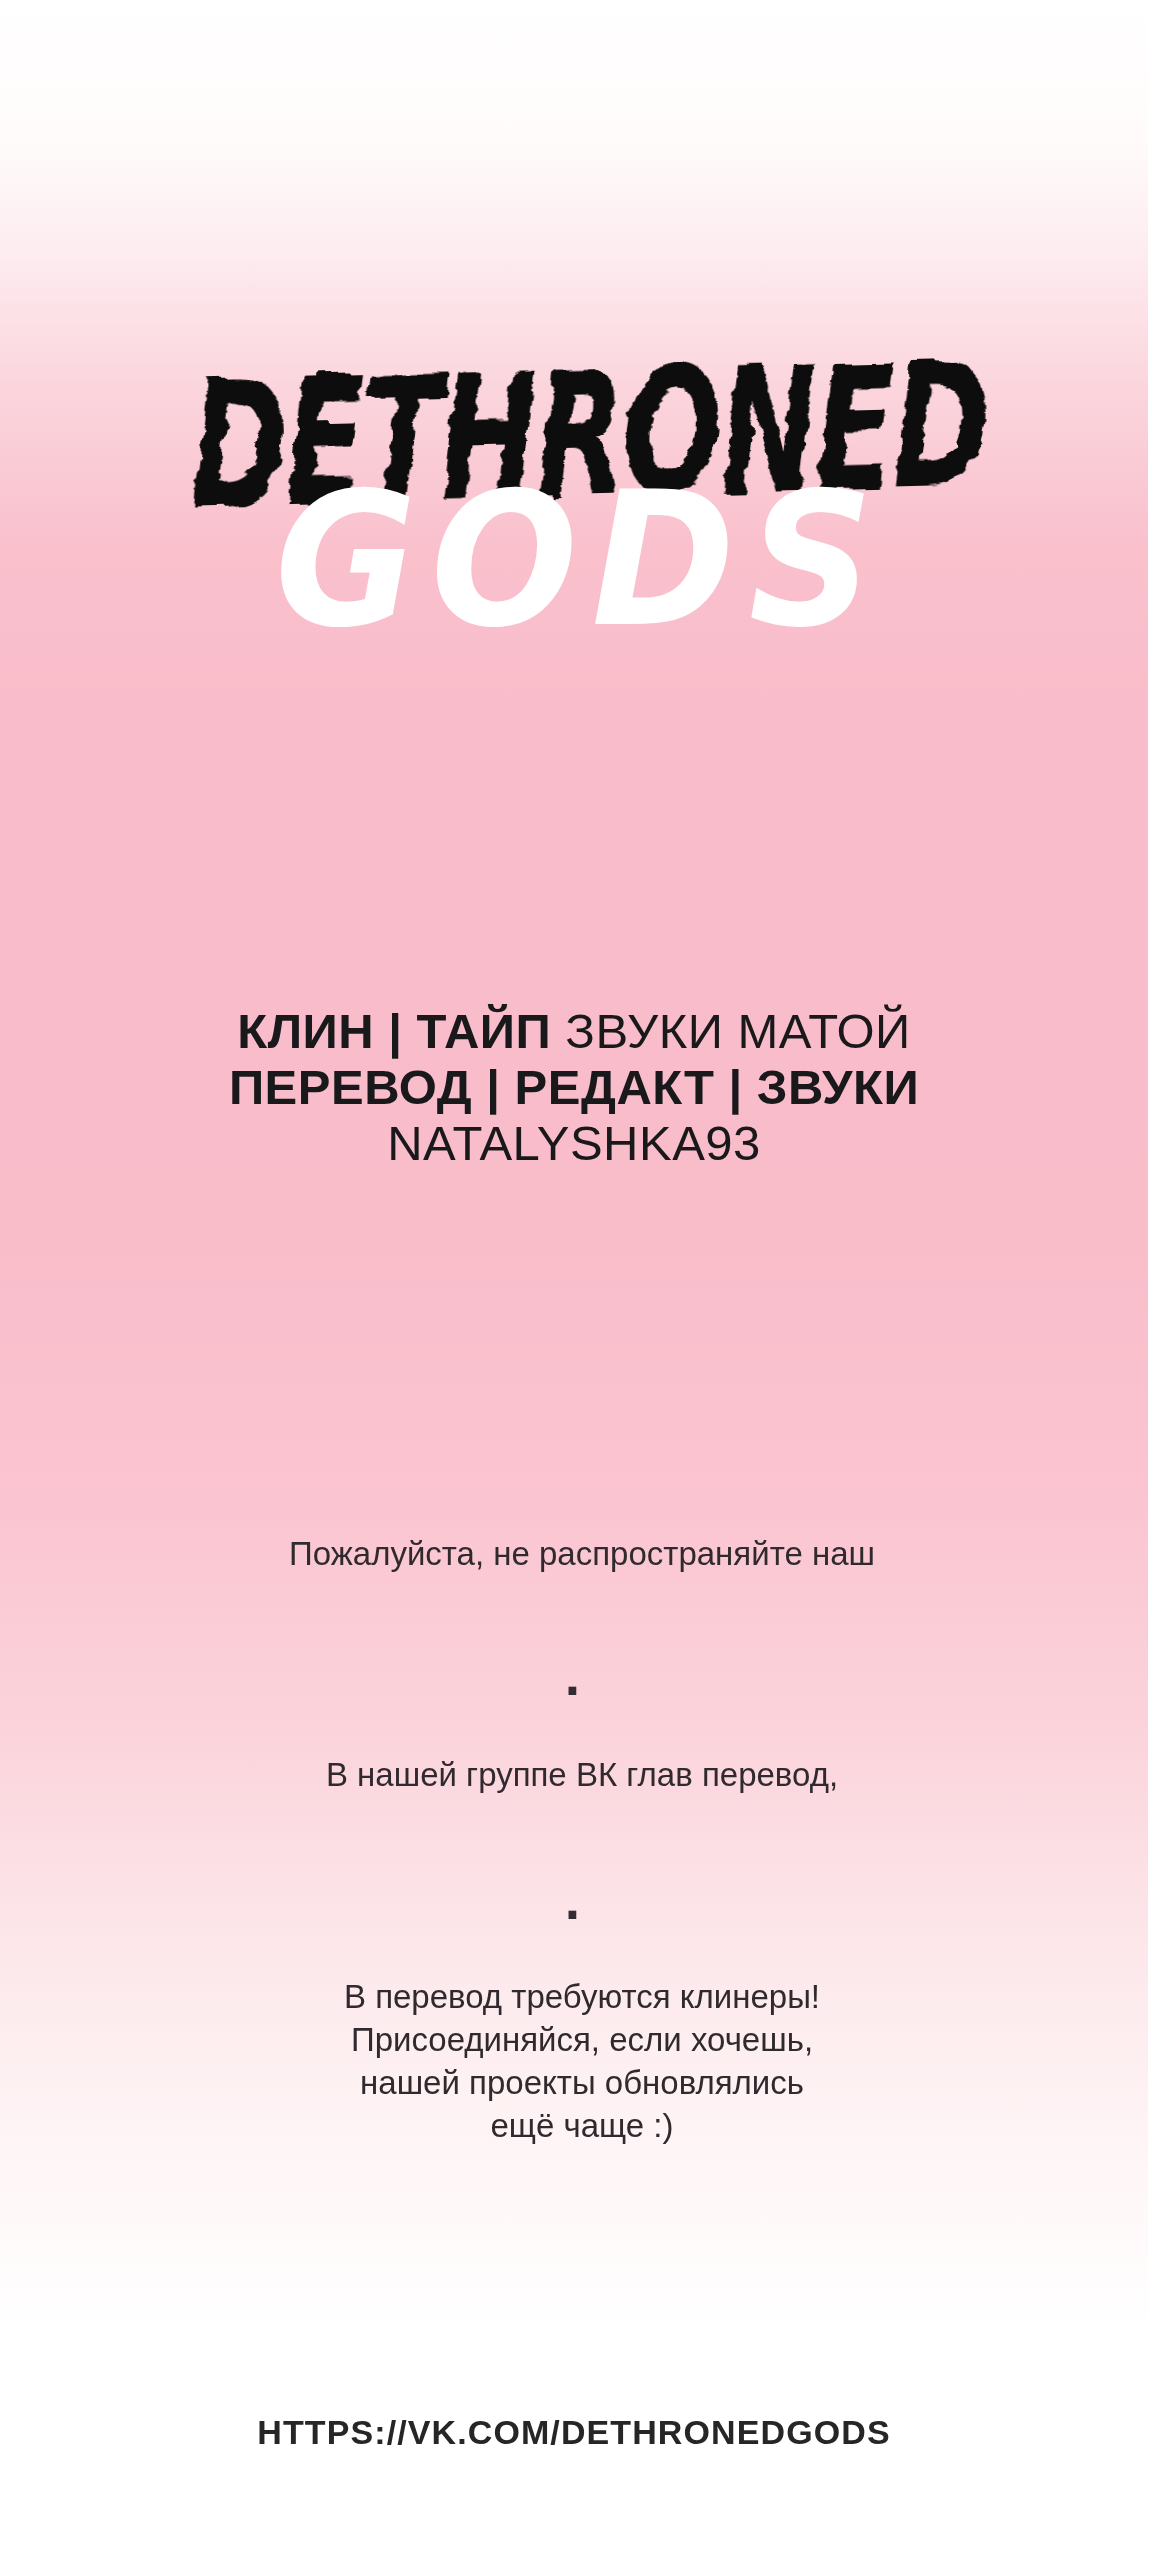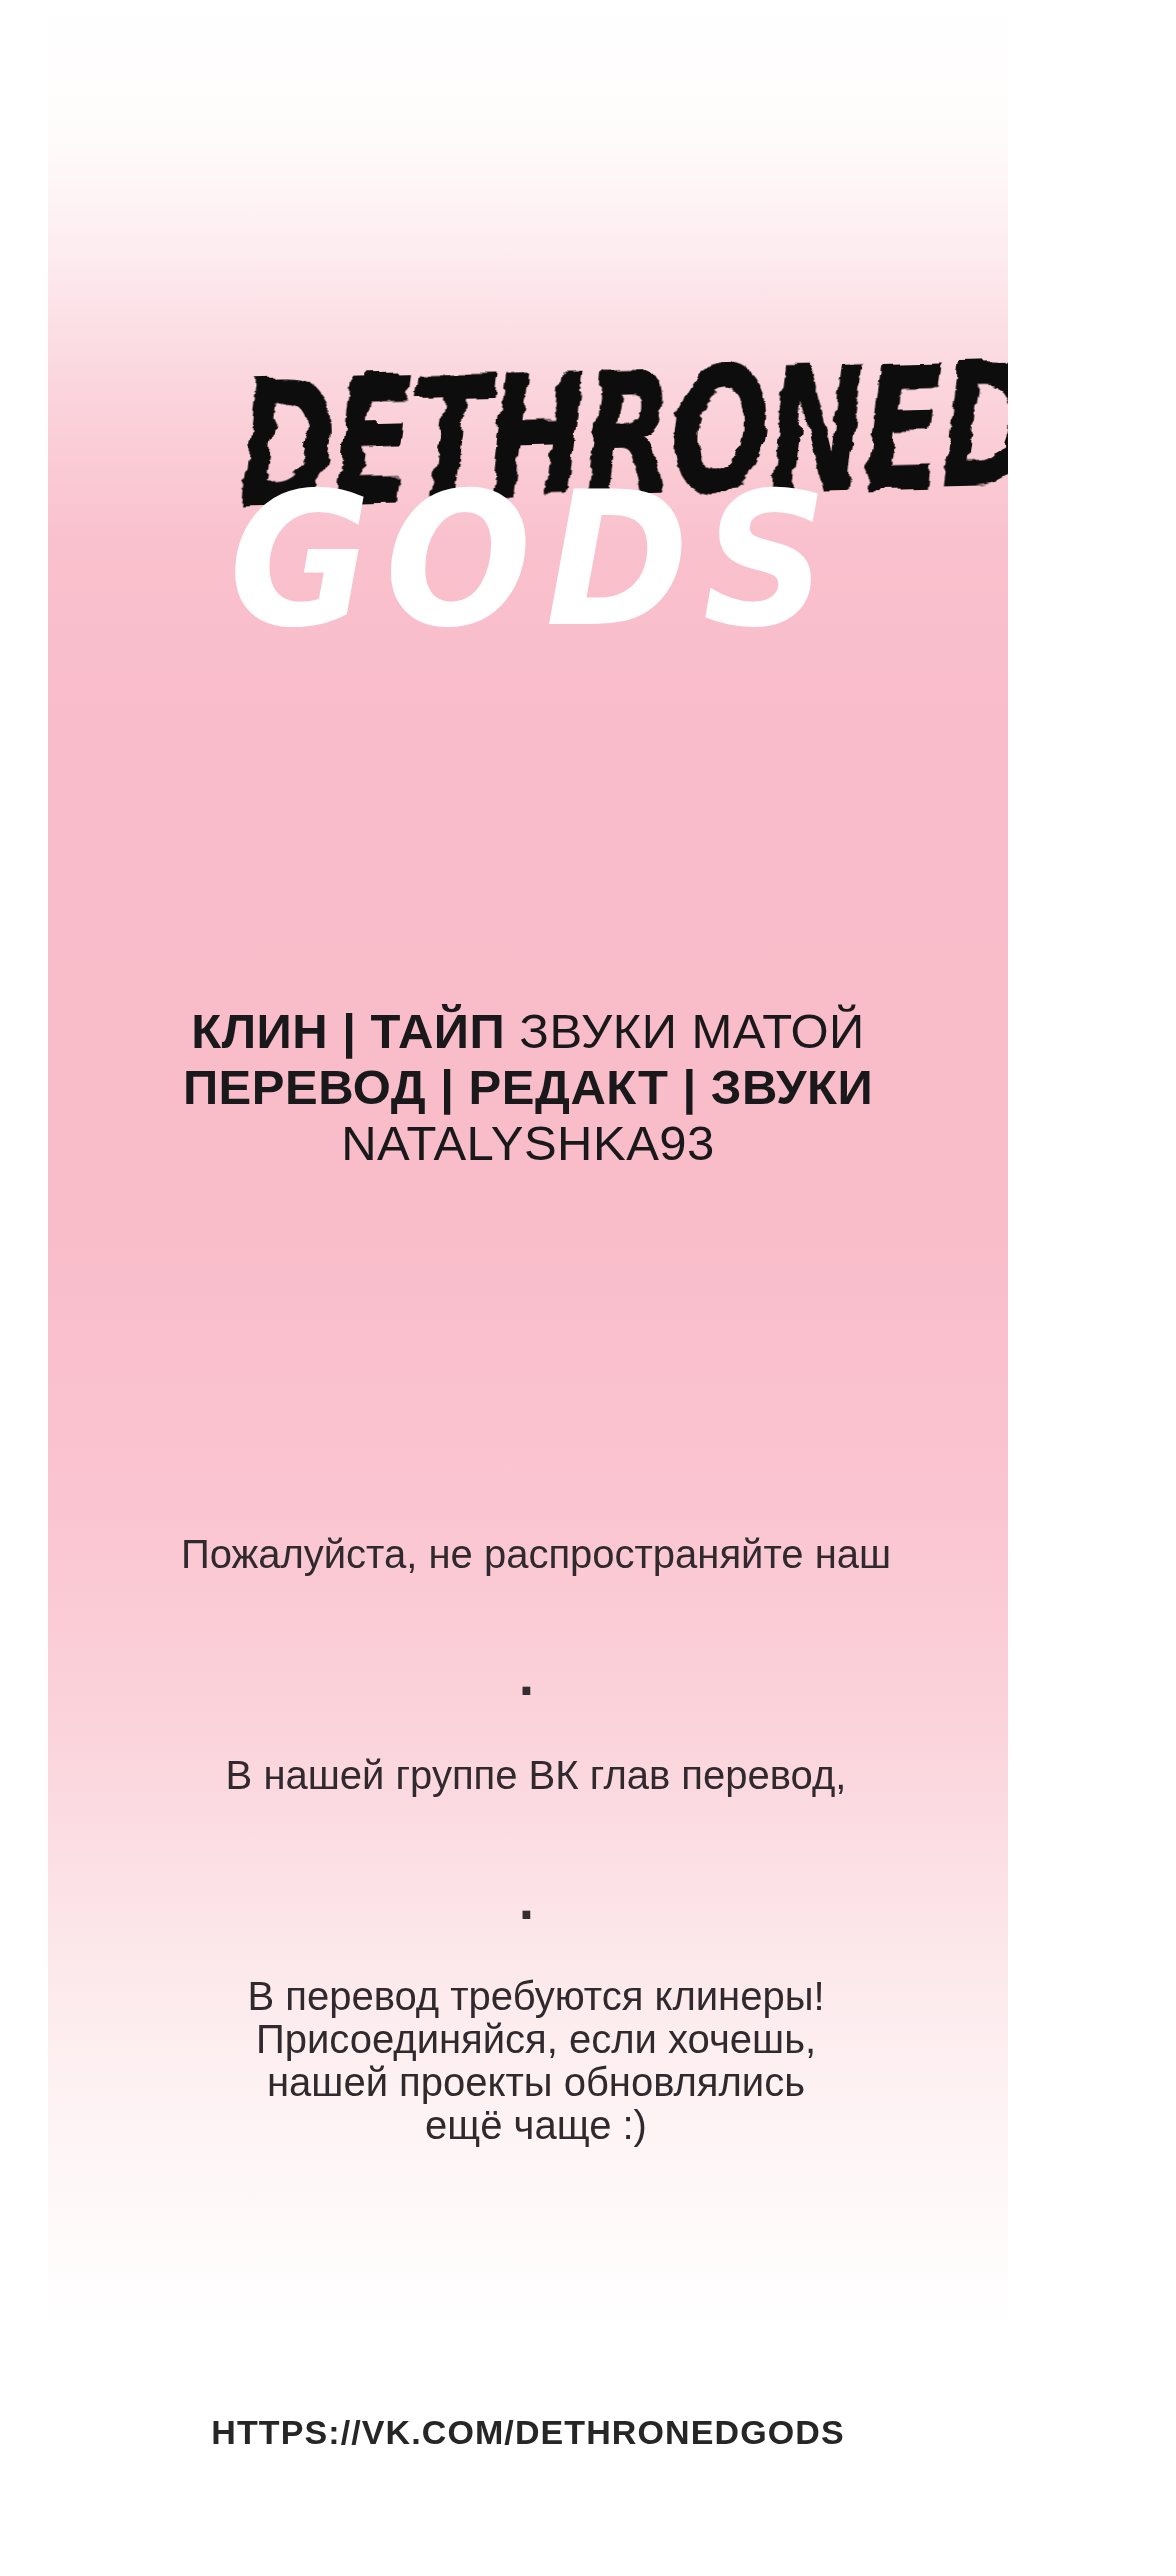--- a/index.html
+++ b/index.html
@@ -1,37 +1,36 @@
 <!DOCTYPE html>
 <html style="font-size:14.7px"><head>
 <meta charset="utf-8">
 <style>
   * { margin:0; padding:0; box-sizing:border-box; }
   html,body { background:#ffffff; }
   .page {
     position:relative;
-    width:960px;
+    width:1148px;
     height:2576px;
     overflow:hidden;
     font-family:"Liberation Sans","DejaVu Sans",sans-serif;
     background:linear-gradient(180deg,
       #ffffff 0%,
       #fffbfb 5.5%,
       #fdebef 10%,
       #fbd5dd 15%,
       #f9c1cd 21%,
       #f9bcca 28%,
       #f9bdca 48%,
       #fac4d0 58%,
       #fbd3db 67%,
       #fce6ea 75%,
       #fef3f4 82%,
       #ffffff 90.5%,
       #ffffff 100%);
-    margin-left:48px;
   }
 
   
   .title-svg {
     position:absolute;
     top:349px; left:0;
     width:1176px; height:211px;
     overflow:visible;
   }
   .title-main-text {
@@ -72,21 +71,21 @@
     color:#19181a;
   }
   .credits .seg-bold { font-weight:700; }
   .credits .seg-reg  { font-weight:400; }
 
   
   .notice {
     position:absolute;
     left:0; right:0;
     text-align:center;
-    font-size:40px;
+    font-size:33px;
     color:#302a2f;
     padding-left:16px;
   }
   .notice-a { top:1531px; line-height:46px; }
   .notice-b { top:1752px; line-height:46px; }
   .notice-c { top:1975px; line-height:43px; }
 
   .dot-sep {
     position:absolute;
     left:0; right:0;

